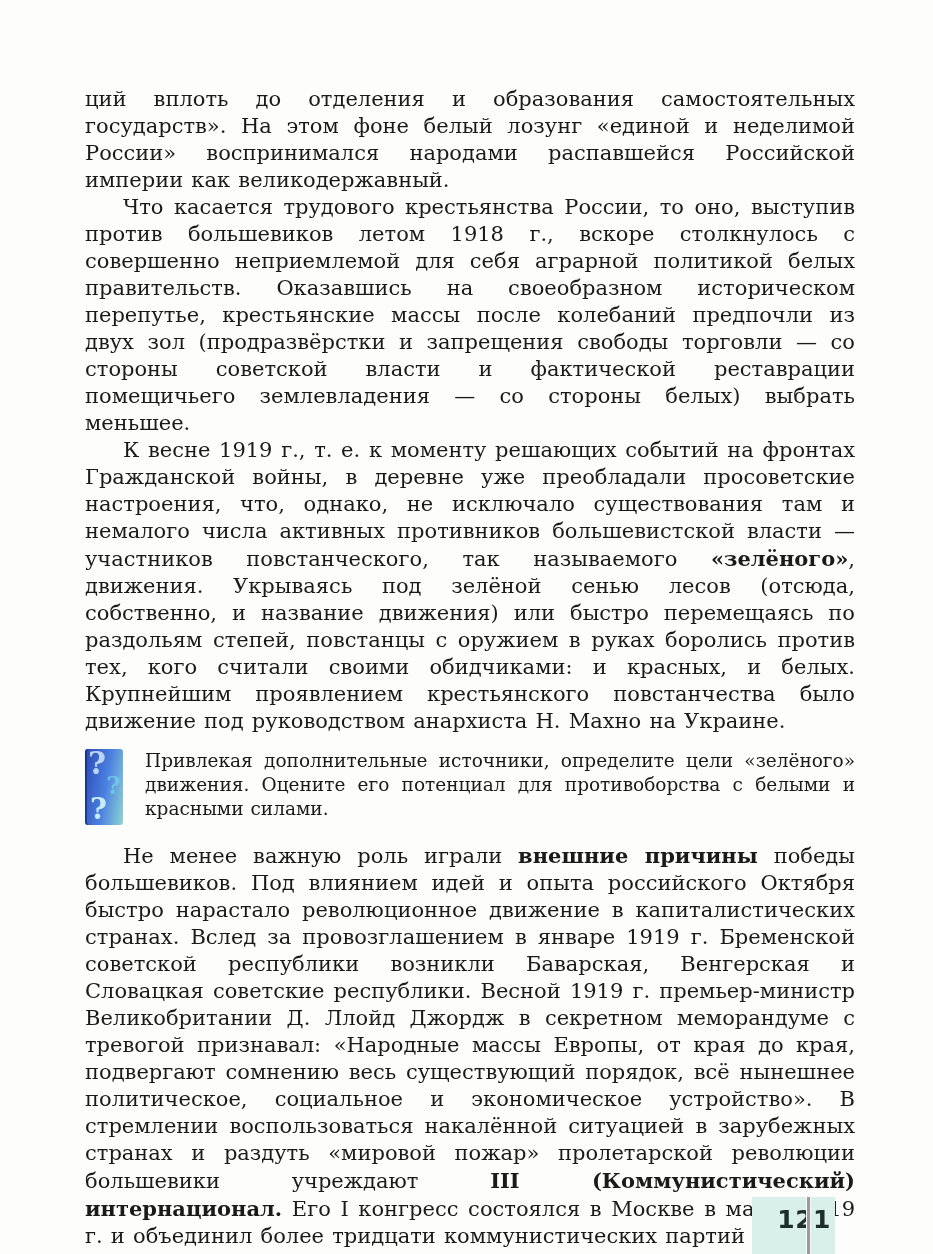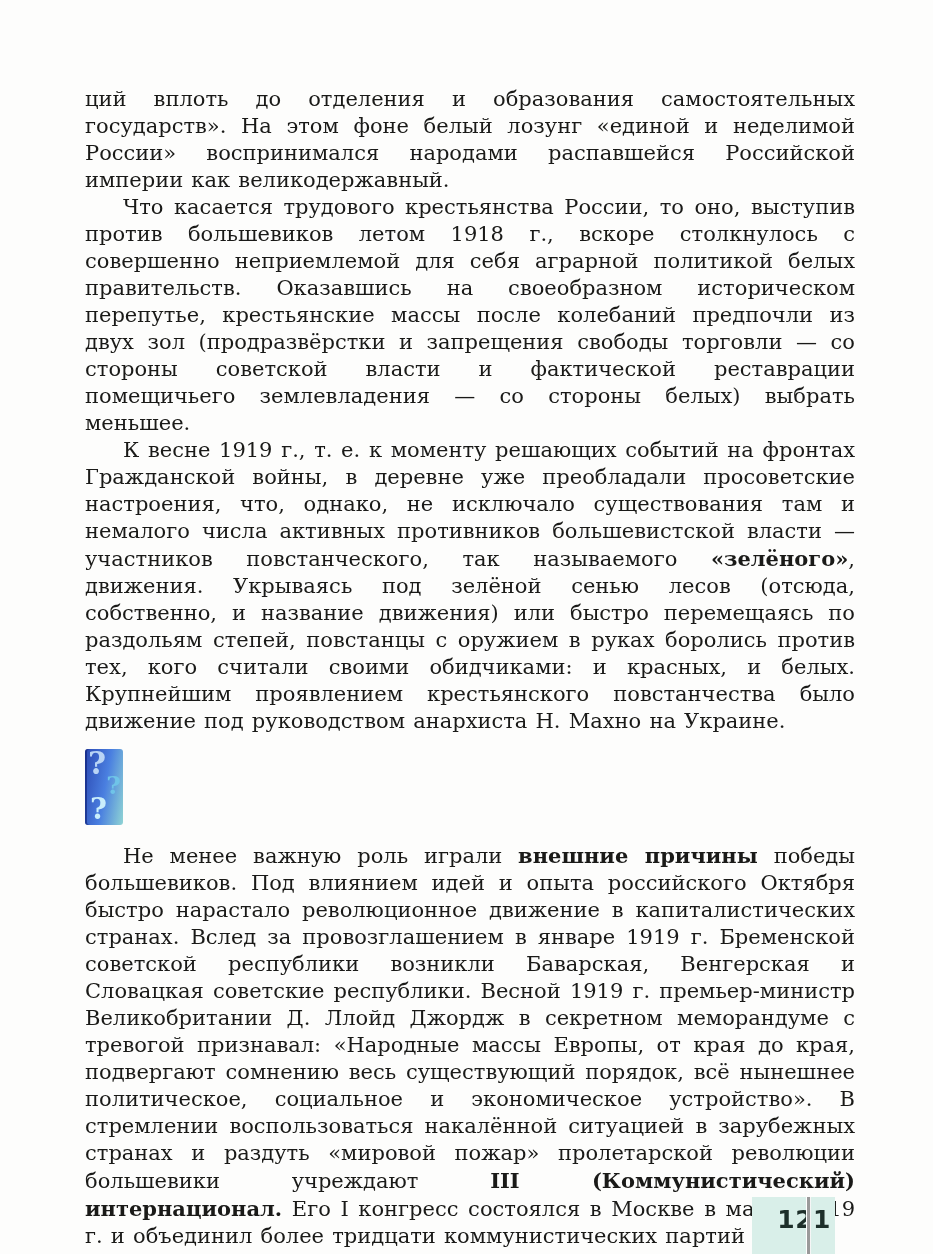--- a/index.html
+++ b/index.html
@@ -112,20 +112,21 @@
     <p class="para indent"><span>Что касается трудового крестьянства России, то оно, выступив против большевиков летом 1918 г., вскоре столкнулось с совершенно неприемлемой для себя аграрной политикой белых правительств. Оказавшись на своеобразном историческом перепутье, крестьянские массы после колебаний предпочли из двух зол (продразвёрстки и запрещения свободы торговли — со стороны советской власти и фактической реставрации помещичьего землевладения — со стороны белых) выбрать меньшее.</span></p>
 
     <p class="para indent"><span>К весне 1919 г., т. е. к моменту решающих событий на фронтах Гражданской войны, в деревне уже преобладали просоветские настроения, что, однако, не исключало существования там и немалого числа активных противников большевистской власти — участников повстанческого, так называемого </span><span class="bold">«зелёного»</span><span>, движения. Укрываясь под зелёной сенью лесов (отсюда, собственно, и название движения) или быстро перемещаясь по раздольям степей, повстанцы с оружием в руках боролись против тех, кого считали своими обидчиками: и красных, и белых. Крупнейшим проявлением крестьянского повстанчества было движение под руководством анархиста Н. Махно на Украине.</span></p>
 
     <div class="question-block">
       <div class="q-icon">
         <span class="qm qm1">?</span>
         <span class="qm qm2">?</span>
         <span class="qm qm3">?</span>
       </div>
+      <div class="q-text">Привлекая дополнительные источники, определите цели «зелёного» движения. Оцените его потенциал для противоборства с белыми и красными силами.</div>
     </div>
 
     <p class="para indent"><span>Не менее важную роль играли </span><span class="bold">внешние причины</span><span> победы большевиков. Под влиянием идей и опыта российского Октября быстро нарастало революционное движение в капиталистических странах. Вслед за провозглашением в январе 1919 г. Бременской советской республики возникли Баварская, Венгерская и Словацкая советские республики. Весной 1919 г. премьер-министр Великобритании Д. Ллойд Джордж в секретном меморандуме с тревогой признавал: «Народные массы Европы, от края до края, подвергают сомнению весь существующий порядок, всё нынешнее политическое, социальное и экономическое устройство». В стремлении воспользоваться накалённой ситуацией в зарубежных странах и раздуть «мировой пожар» пролетарской революции большевики учреждают </span><span class="bold">III (Коммунистический) интернационал.</span><span> Его I конгресс состоялся в Москве в марте 1919 г. и объединил более тридцати коммунистических партий</span></p>
 
   </div>
 
   <div class="page-badge">
     <span class="page-num">121</span>
   </div>
   <div class="edge-line"></div>

